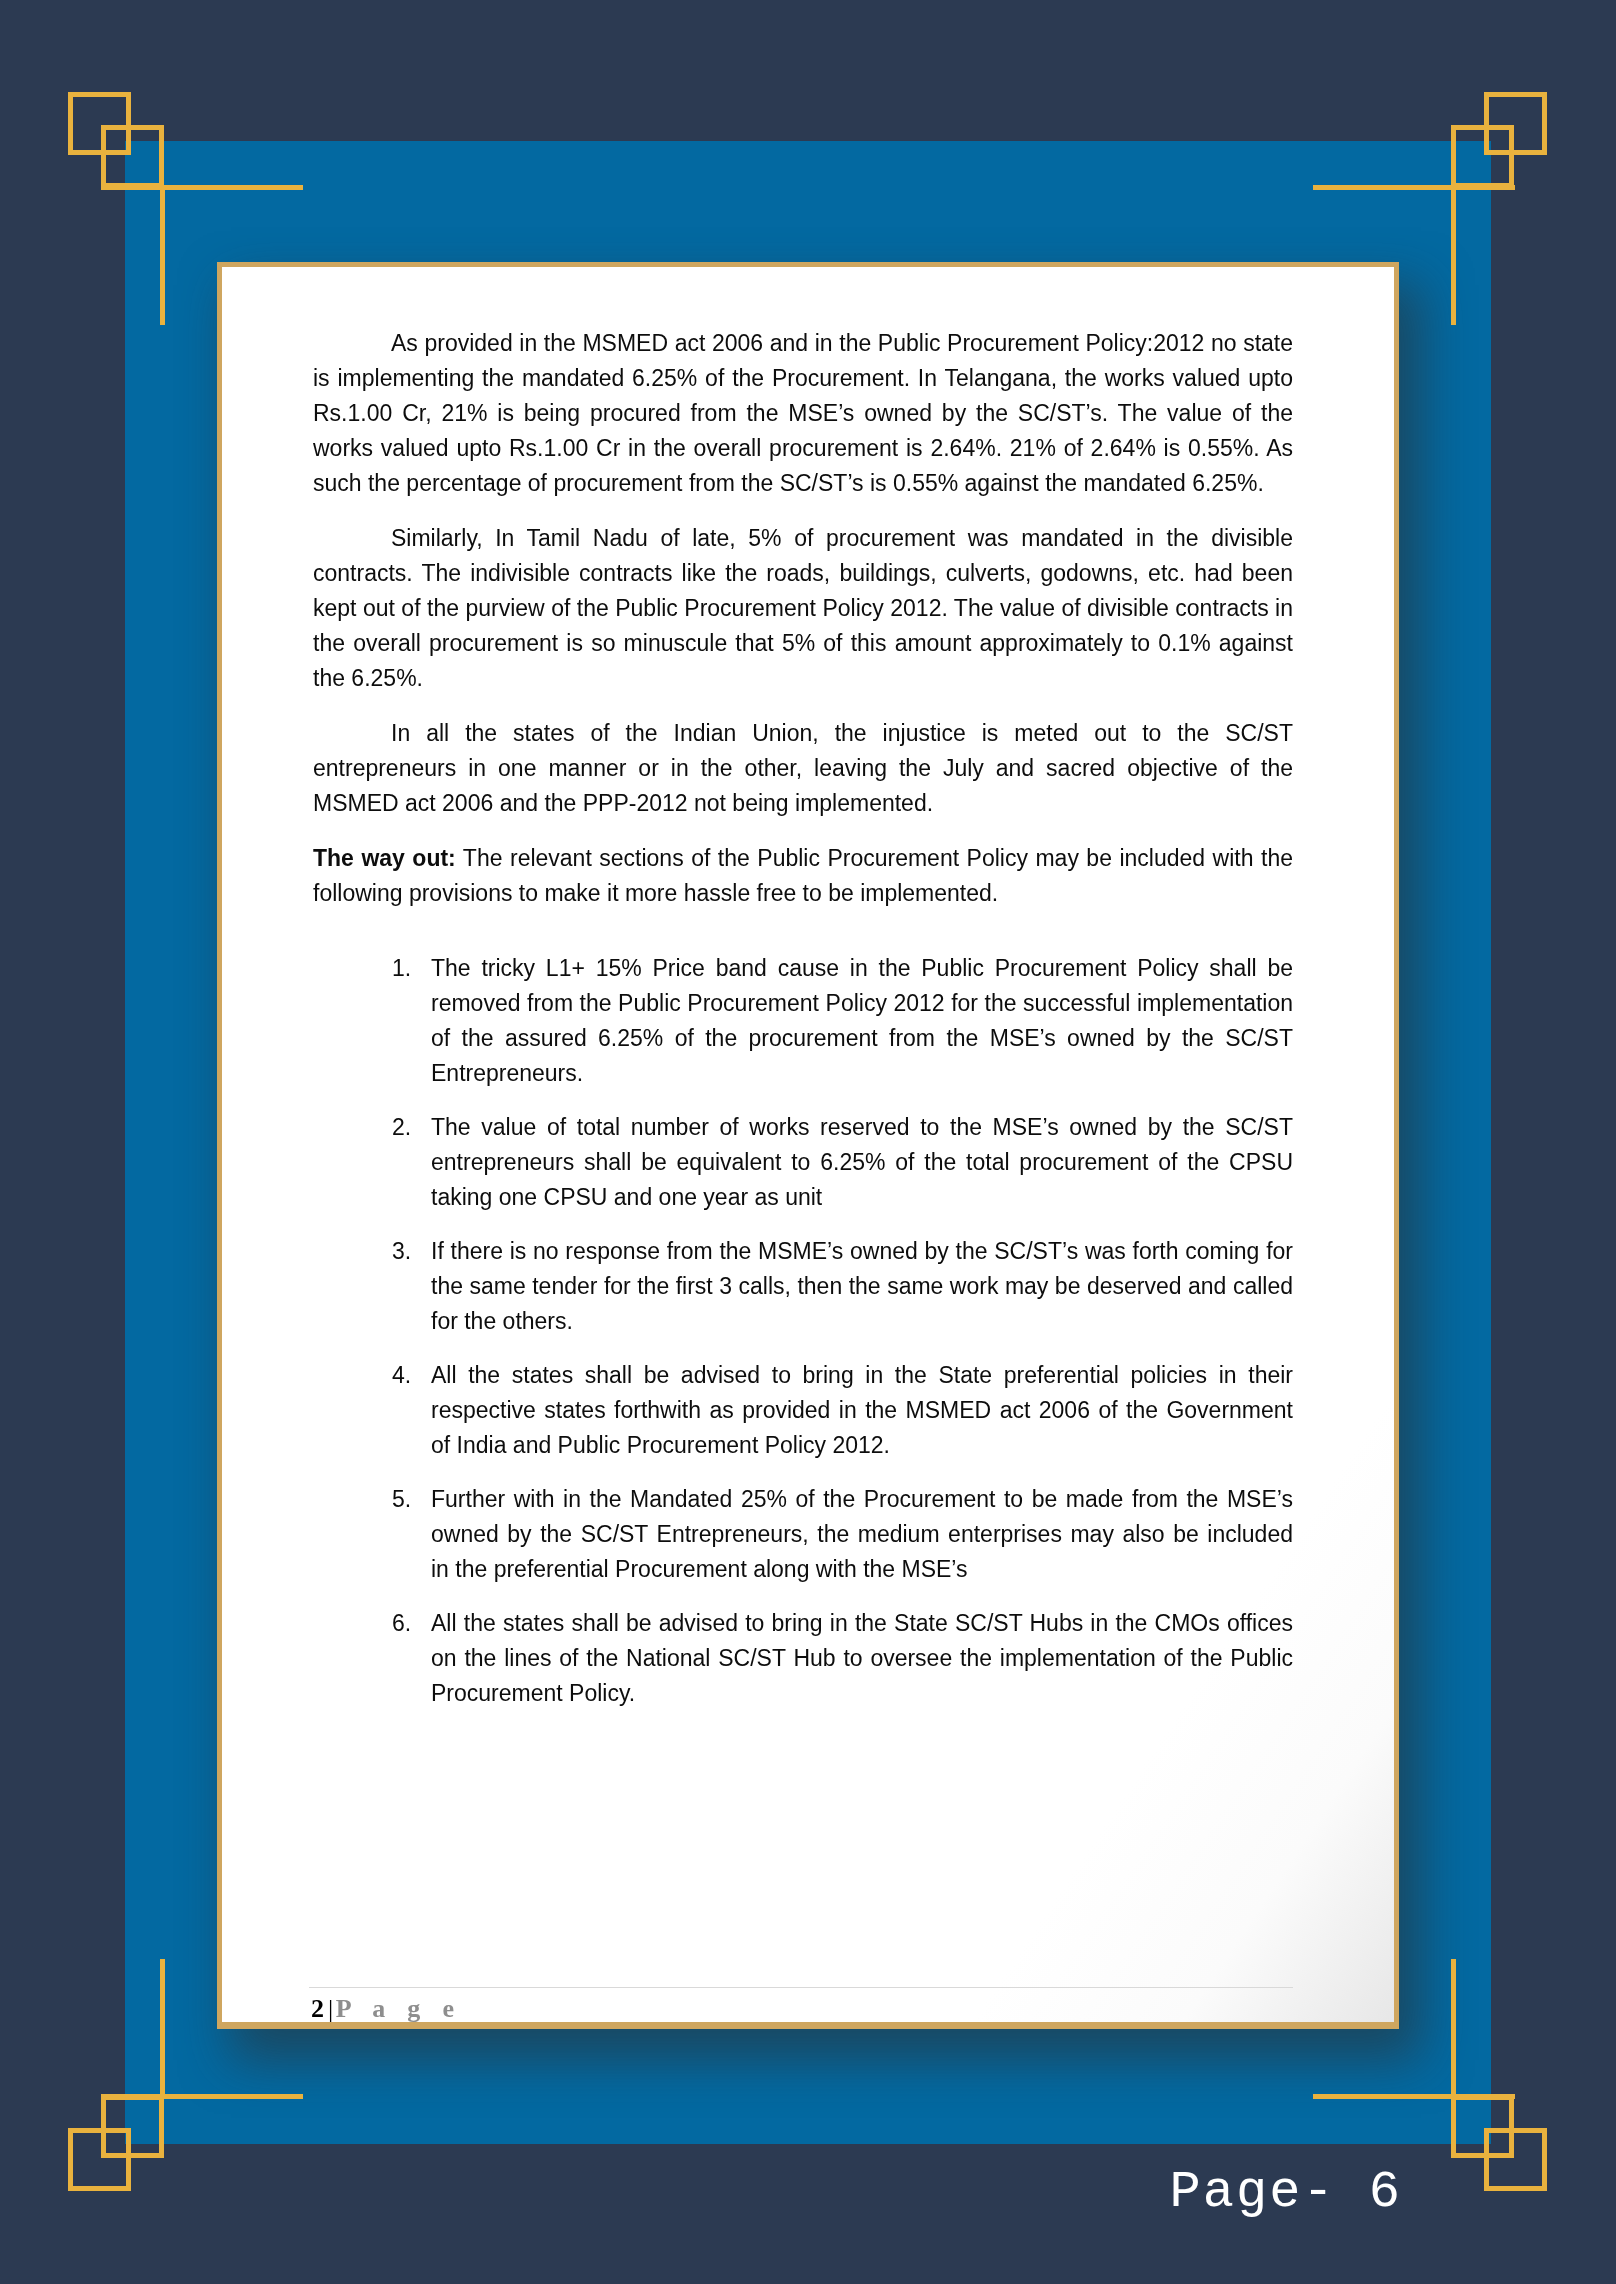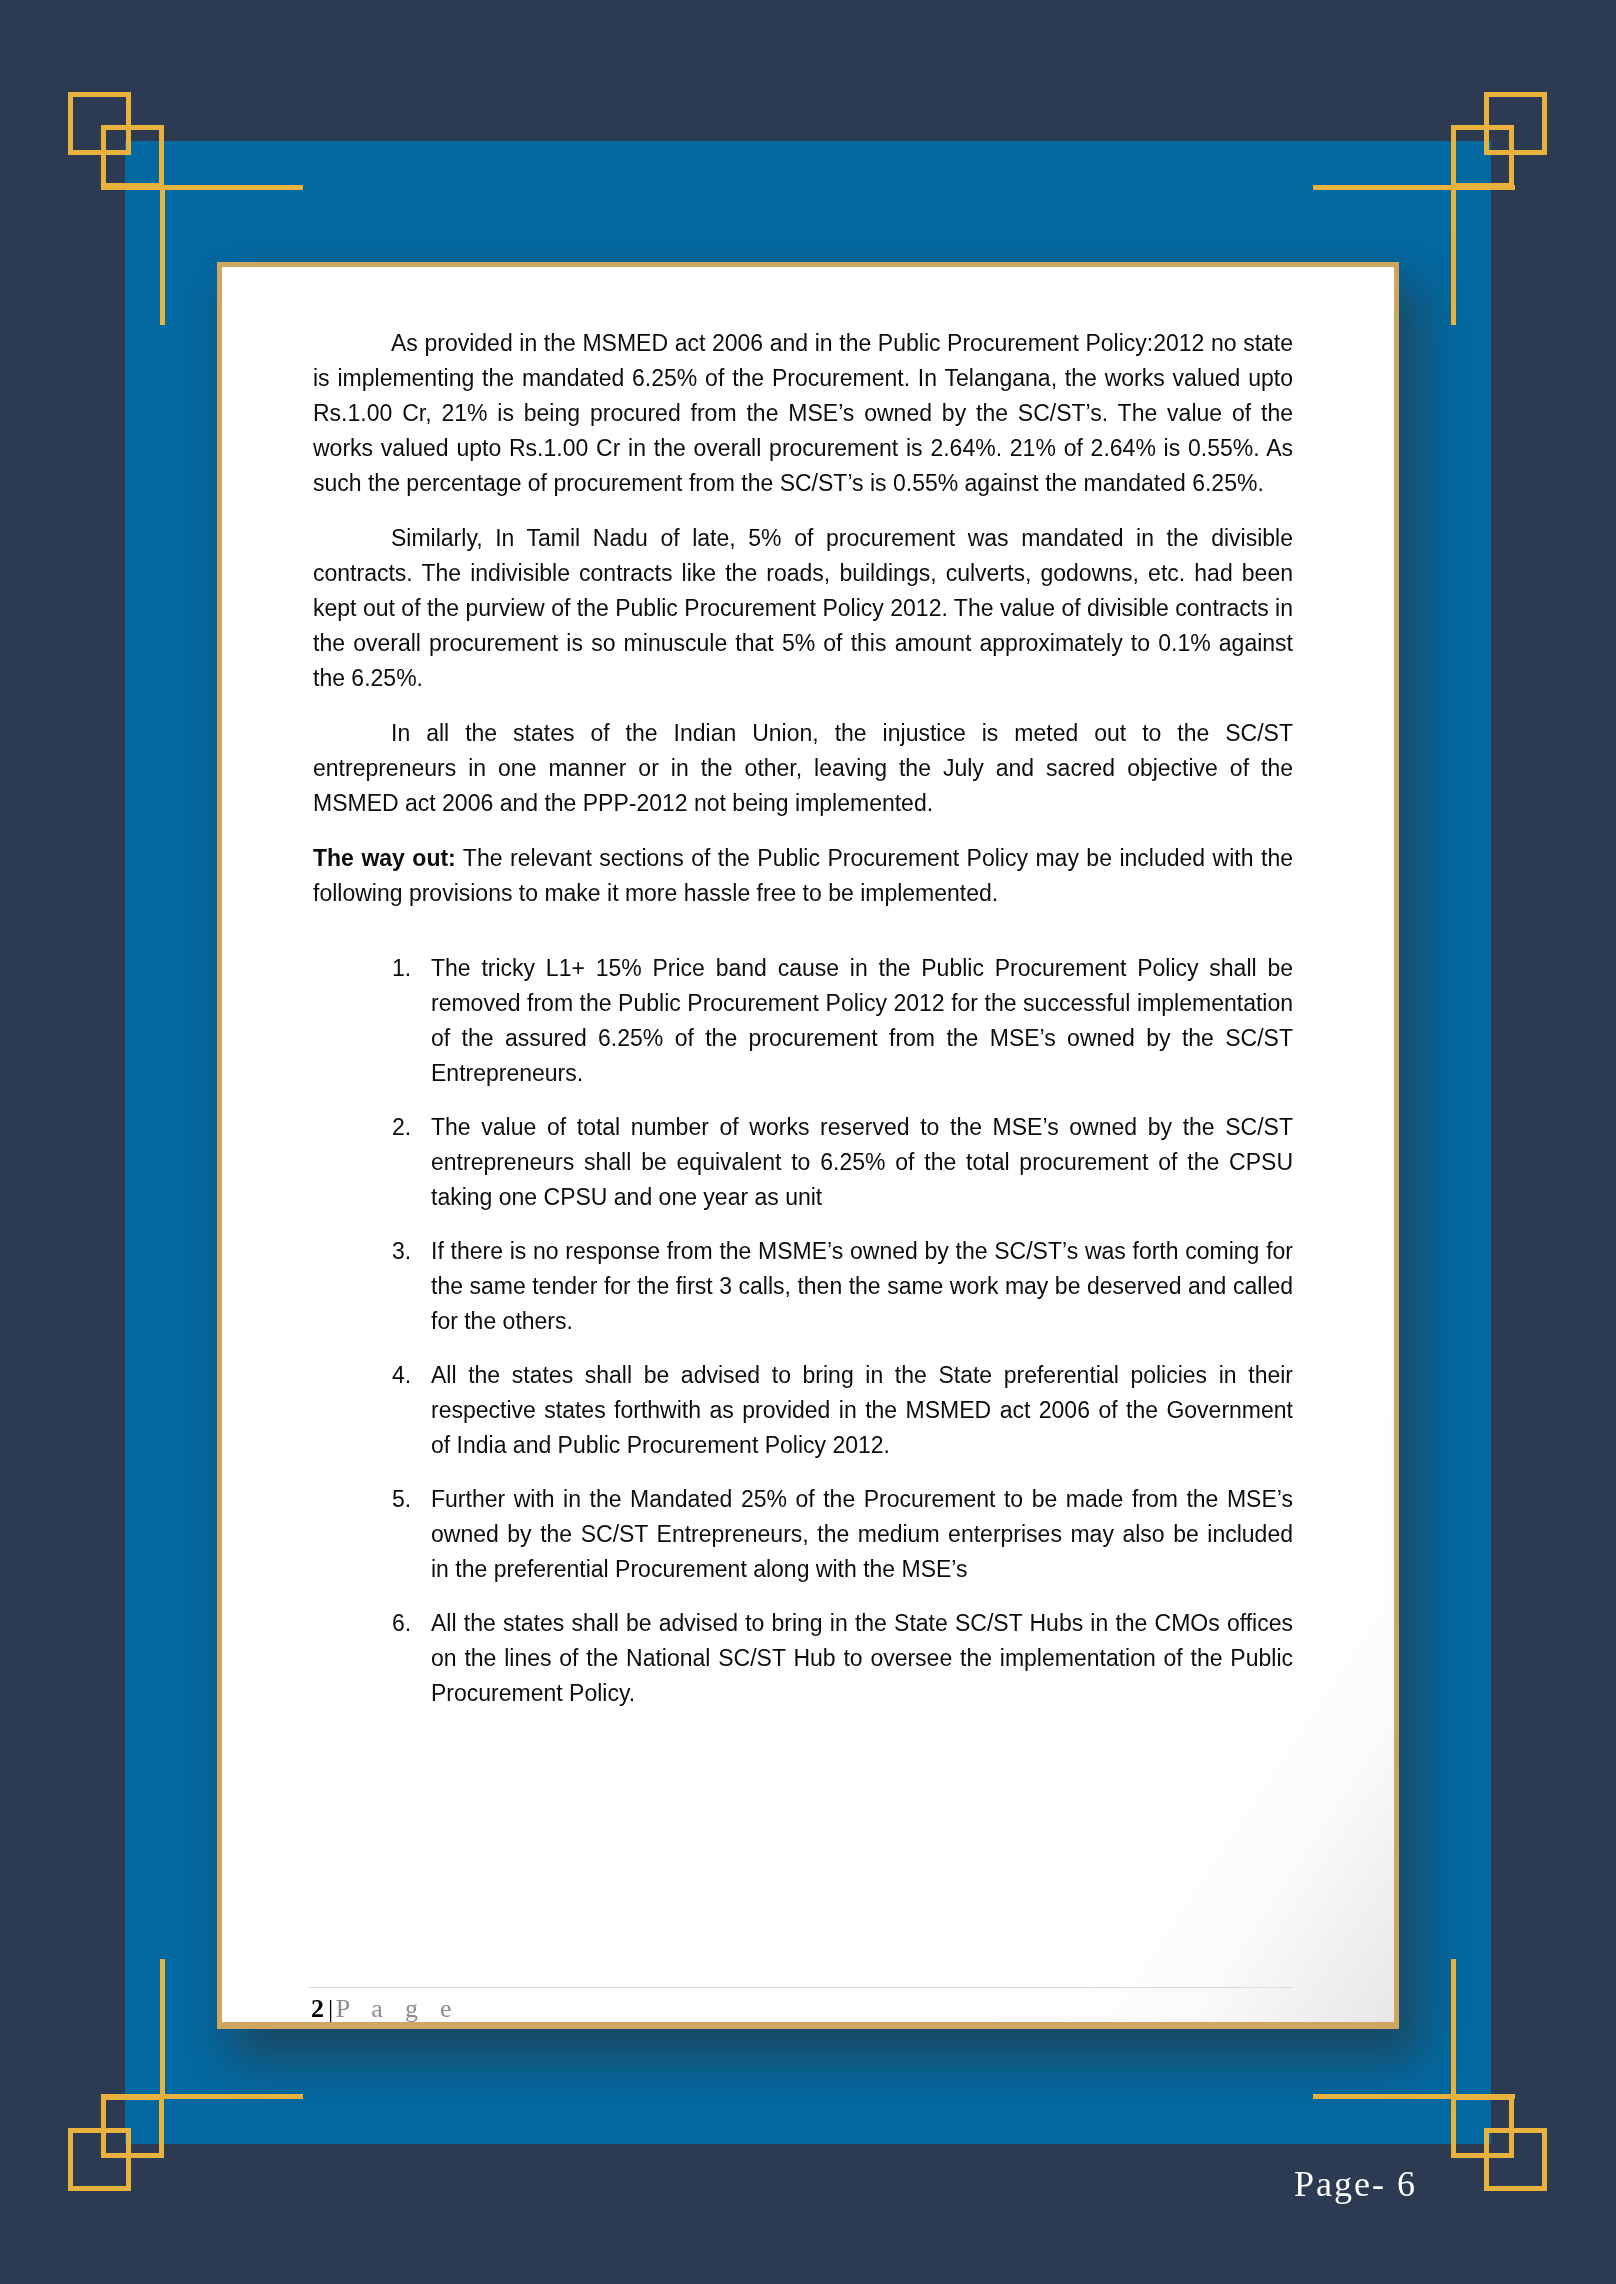--- a/index.html
+++ b/index.html
@@ -50,26 +50,26 @@
     position:absolute;left:87px;top:1720px;width:984px;height:1.3px;
     background:#d9d9d9;
   }
   .footer-text{
     position:absolute;left:89px;top:1727px;height:33px;
     font-family:"Liberation Serif", serif;font-size:26px;color:#8e8e8e;
     letter-spacing:0;
   }
   .footer-text .pnum{color:#000;font-weight:bold;letter-spacing:3.9px;}
   .footer-text .bar{color:#000;font-weight:normal;margin:0 2.6px 0 0;}
-  .footer-text .pword{letter-spacing:7.8px;}
+  .footer-text .pword{letter-spacing:7.8px;font-weight:bold;}
 
   
   .corner-page-label{
-    position:absolute;right:199px;top:2163px;
-    color:#ffffff;font-size:36px;font-family:Liberation Serif, serif;
+    position:absolute;right:214px;top:2163px;
+    color:#ffffff;font-size:52px;font-family:Liberation Mono, monospace;
     letter-spacing:2px;
   }
 
   
   .orn{position:absolute;}
   .orn .sq{position:absolute;border:5.2px solid #e9b23e;background:transparent;}
   .orn .ln{position:absolute;background:#e9b23e;}
 
   
   .orn.tl .big{left:68px;top:92px;width:53px;height:53px;}

